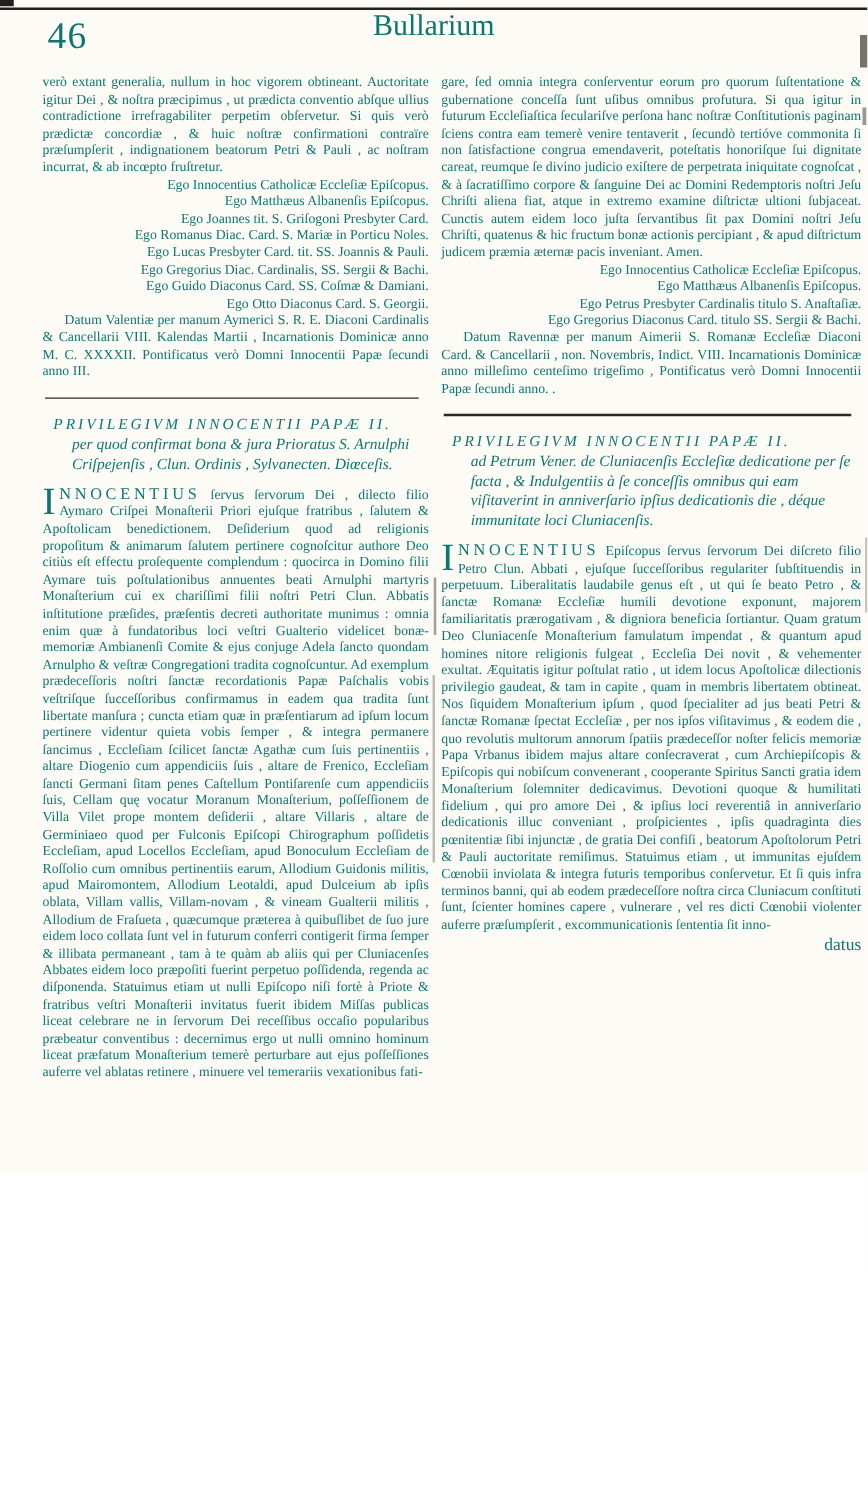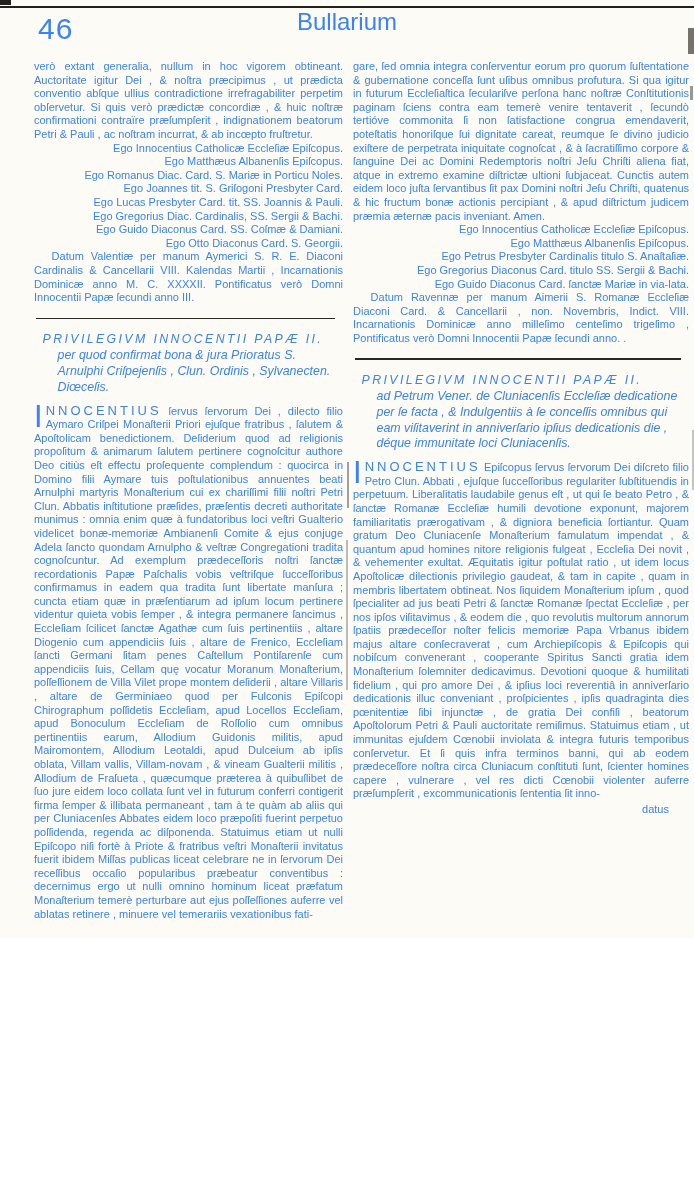--- a/index.html
+++ b/index.html
@@ -1,21 +1,21 @@
 <!DOCTYPE html>
 <html><head>
 <meta charset="utf-8">
 <style>
   html,body{margin:0;padding:0;}
   .page{
     position:relative;
     width:694px;height:938px;
     background:#fcfbf6;
-    color:#3b82f6;
-    font-family:Liberation Sans, sans-serif;
+    color:#0f766e;
+    font-family:Liberation Serif, serif;
     overflow:hidden;
   }
   .top-rule{position:absolute;top:6px;left:0;width:694px;height:2px;background:#23211d;}
   .corner-mark{position:absolute;top:0;left:0;width:11px;height:5px;background:#23211d;}
   .artifact{position:absolute;background:#4a463f;}
   .a1{right:0;top:28px;width:6px;height:26px;opacity:.75;}
   .a2{right:1px;top:86px;width:3px;height:14px;opacity:.55;}
   .a3{left:347px;top:462px;width:2px;height:46px;opacity:.5;}
   .a4{left:346px;top:540px;width:2px;height:150px;opacity:.35;}
   .a5{right:0;top:430px;width:2px;height:60px;opacity:.3;}
@@ -50,21 +50,21 @@
     margin:1px 0 0 0;font-style:italic;font-size:12.4px;line-height:15.8px;
     padding-left:1.9em;text-align:left;
   }
 
   .body-para{margin-top:2px;}
   .dropcap{
     float:left;font-size:31px;line-height:24px;
     padding:1px 3px 0 0;font-weight:normal;
   }
   .lead-word{letter-spacing:3px;font-size:13px;}
-  .catchword{margin:2px 20px 0 0;text-align:right;font-size:11px;}
+  .catchword{margin:2px 0 0 0;text-align:right;font-size:14px;}
 </style>
 </head>
 <body>
 
 <div class="page">
 
   <div class="top-rule"></div>
   <div class="corner-mark"></div>
   <div class="artifact a1"></div>
   <div class="artifact a2"></div>
@@ -78,22 +78,22 @@
   </header>
 
   <div class="columns">
 
     <div class="column col-left">
       <p class="para">verò extant generalia, nullum in hoc vigorem obtineant. Auctoritate igitur Dei , &amp; noſtra præcipimus , ut prædicta conventio abſque ullius contradictione irrefragabiliter perpetim obſervetur. Si quis verò prædictæ concordiæ , &amp; huic noſtræ confirmationi contraïre præſumpſerit , indignationem beatorum Petri &amp; Pauli , ac noſtram incurrat, &amp; ab incœpto fruſtretur.</p>
       <div class="signatures">
 
       <p>Ego Innocentius Catholicæ Eccleſiæ Epiſcopus.</p>
           <p>Ego Matthæus Albanenſis Epiſcopus.</p>
+          <p>Ego Joannes tit. S. Griſogoni Presbyter Card.</p>
           <p>Ego Romanus Diac. Card. S. Mariæ in Porticu Noles.</p>
-          <p>Ego Joannes tit. S. Griſogoni Presbyter Card.</p>
           <p>Ego Lucas Presbyter Card. tit. SS. Joannis &amp; Pauli.</p>
           <p>Ego Gregorius Diac. Cardinalis, SS. Sergii &amp; Bachi.</p>
           <p>Ego Guido Diaconus Card. SS. Coſmæ &amp; Damiani.</p>
           <p>Ego Otto Diaconus Card. S. Georgii.</p>
         </div>
       <p class="para datum">Datum Valentiæ per manum Aymerici S. R. E. Diaconi Cardinalis &amp; Cancellarii VIII. Kalendas Martii , Incarnationis Dominicæ anno M. C. XXXXII. Pontificatus verò Domni Innocentii Papæ ſecundi anno III.</p>
       <div class="rule"></div>
       <div class="section-heading">
         <p class="heading-title">PRIVILEGIVM INNOCENTII PAPÆ II.</p>
         <p class="heading-subtitle">per quod confirmat bona &amp; jura Prioratus S. Arnulphi Criſpejenſis , Clun. Ordinis , Sylvanecten. Diœceſis.</p>
@@ -102,21 +102,20 @@
     </div>
 
     <div class="column col-right">
       <p class="para">gare, ſed omnia integra conſerventur eorum pro quorum ſuſtentatione &amp; gubernatione conceſſa ſunt uſibus omnibus profutura. Si qua igitur in futurum Eccleſiaſtica ſeculariſve perſona hanc noſtræ Conſtitutionis paginam ſciens contra eam temerè venire tentaverit , ſecundò tertióve commonita ſi non ſatisfactione congrua emendaverit, poteſtatis honoriſque ſui dignitate careat, reumque ſe divino judicio exiſtere de perpetrata iniquitate cognoſcat , &amp; à ſacratiſſimo corpore &amp; ſanguine Dei ac Domini Redemptoris noſtri Jeſu Chriſti aliena fiat, atque in extremo examine diſtrictæ ultioni ſubjaceat. Cunctis autem eidem loco juſta ſervantibus ſit pax Domini noſtri Jeſu Chriſti, quatenus &amp; hic fructum bonæ actionis percipiant , &amp; apud diſtrictum judicem præmia æternæ pacis inveniant. Amen.</p>
       <div class="signatures">
 
       <p>Ego Innocentius Catholicæ Eccleſiæ Epiſcopus.</p>
           <p>Ego Matthæus Albanenſis Epiſcopus.</p>
           <p>Ego Petrus Presbyter Cardinalis titulo S. Anaſtaſiæ.</p>
           <p>Ego Gregorius Diaconus Card. titulo SS. Sergii &amp; Bachi.</p>
-          <p>Ego Guido Diaconus Card. ſanctæ Mariæ in via-lata.</p>
         </div>
       <p class="para datum">Datum Ravennæ per manum Aimerii S. Romanæ Eccleſiæ Diaconi Card. &amp; Cancellarii , non. Novembris, Indict. VIII. Incarnationis Dominicæ anno milleſimo centeſimo trigeſimo , Pontificatus verò Domni Innocentii Papæ ſecundi anno. .</p>
       <div class="rule"></div>
       <div class="section-heading">
         <p class="heading-title">PRIVILEGIVM INNOCENTII PAPÆ II.</p>
         <p class="heading-subtitle">ad Petrum Vener. de Cluniacenſis Eccleſiæ dedicatione per ſe facta , &amp; Indulgentiis à ſe conceſſis omnibus qui eam viſitaverint in anniverſario ipſius dedicationis die , déque immunitate loci Cluniacenſis.</p>
       </div>
       <p class="para body-para"><span class="dropcap">I</span><span class="lead-word">NNOCENTIUS</span><span> Epiſcopus ſervus ſervorum Dei diſcreto filio Petro Clun. Abbati , ejuſque ſucceſſoribus regulariter ſubſtituendis in perpetuum. Liberalitatis laudabile genus eſt , ut qui ſe beato Petro , &amp; ſanctæ Romanæ Eccleſiæ humili devotione exponunt, majorem familiaritatis prærogativam , &amp; digniora beneficia ſortiantur. Quam gratum Deo Cluniacenſe Monaſterium famulatum impendat , &amp; quantum apud homines nitore religionis fulgeat , Eccleſia Dei novit , &amp; vehementer exultat. Æquitatis igitur poſtulat ratio , ut idem locus Apoſtolicæ dilectionis privilegio gaudeat, &amp; tam in capite , quam in membris libertatem obtineat. Nos ſiquidem Monaſterium ipſum , quod ſpecialiter ad jus beati Petri &amp; ſanctæ Romanæ ſpectat Eccleſiæ , per nos ipſos viſitavimus , &amp; eodem die , quo revolutis multorum annorum ſpatiis prædeceſſor noſter felicis memoriæ Papa Vrbanus ibidem majus altare conſecraverat , cum Archiepiſcopis &amp; Epiſcopis qui nobiſcum convenerant , cooperante Spiritus Sancti gratia idem Monaſterium ſolemniter dedicavimus. Devotioni quoque &amp; humilitati fidelium , qui pro amore Dei , &amp; ipſius loci reverentiâ in anniverſario dedicationis illuc conveniant , proſpicientes , ipſis quadraginta dies pœnitentiæ ſibi injunctæ , de gratia Dei confiſi , beatorum Apoſtolorum Petri &amp; Pauli auctoritate remiſimus. Statuimus etiam , ut immunitas ejuſdem Cœnobii inviolata &amp; integra futuris temporibus conſervetur. Et ſi quis infra terminos banni, qui ab eodem prædeceſſore noſtra circa Cluniacum conſtituti ſunt, ſcienter homines capere , vulnerare , vel res dicti Cœnobii violenter auferre præſumpſerit , excommunicationis ſententia ſit inno-</span></p>
       <p class="catchword">datus</p>
     </div>

